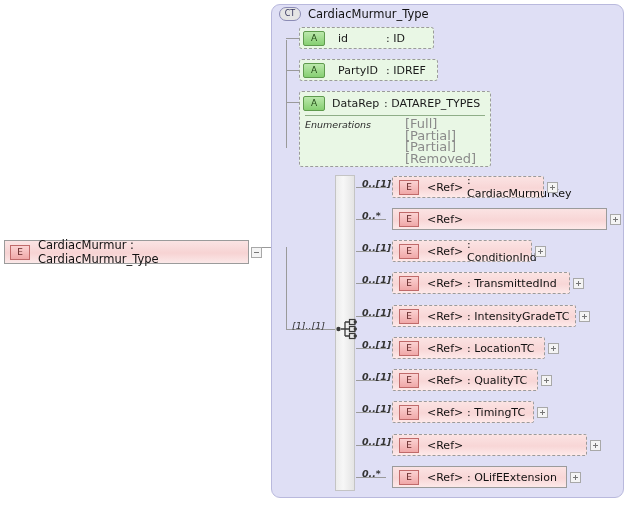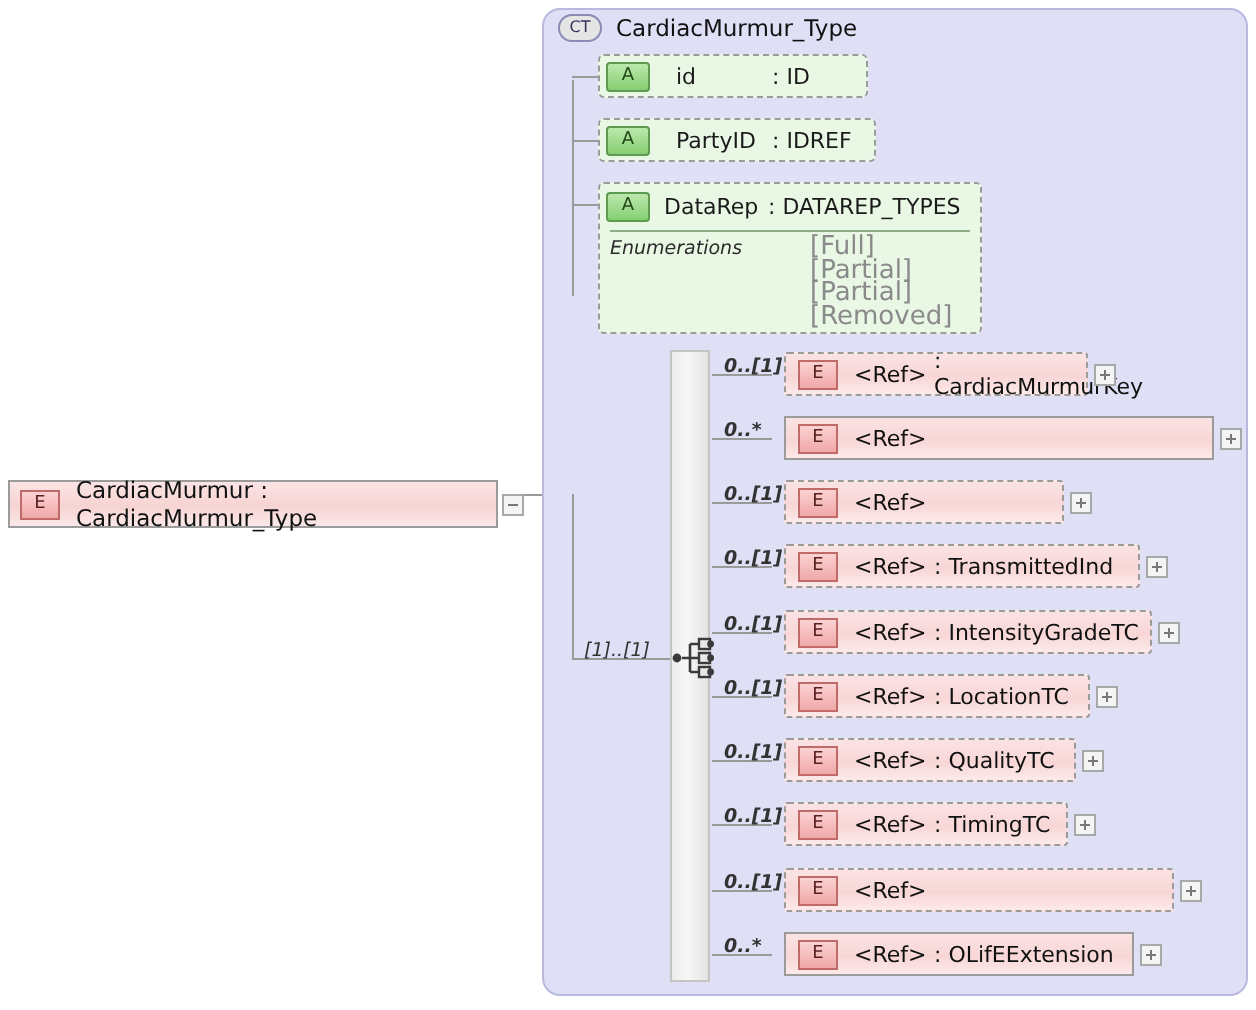--- a/index.html
+++ b/index.html
@@ -241,20 +241,21 @@
   </div>
   <div class="expand" style="margin-left:3px;"></div>
 </div>
 
 <div class="abs row-line" style="top:251px;"></div>
 <div class="abs row-card" style="top:242px;">0..[1]</div>
 <div class="abs rowwrap" style="left:392px;top:240px;">
   <div class="el-box" style="width:140px;height:22px;position:relative;">
     <span class="e-badge">E</span>
     <span class="ref">&lt;Ref&gt;</span>
+    <span class="etype">: ConditionInd</span>
   </div>
   <div class="expand" style="margin-left:3px;"></div>
 </div>
 
 <div class="abs row-line" style="top:283px;"></div>
 <div class="abs row-card" style="top:274px;">0..[1]</div>
 <div class="abs rowwrap" style="left:392px;top:272px;">
   <div class="el-box" style="width:178px;height:22px;position:relative;">
     <span class="e-badge">E</span>
     <span class="ref">&lt;Ref&gt;</span>

